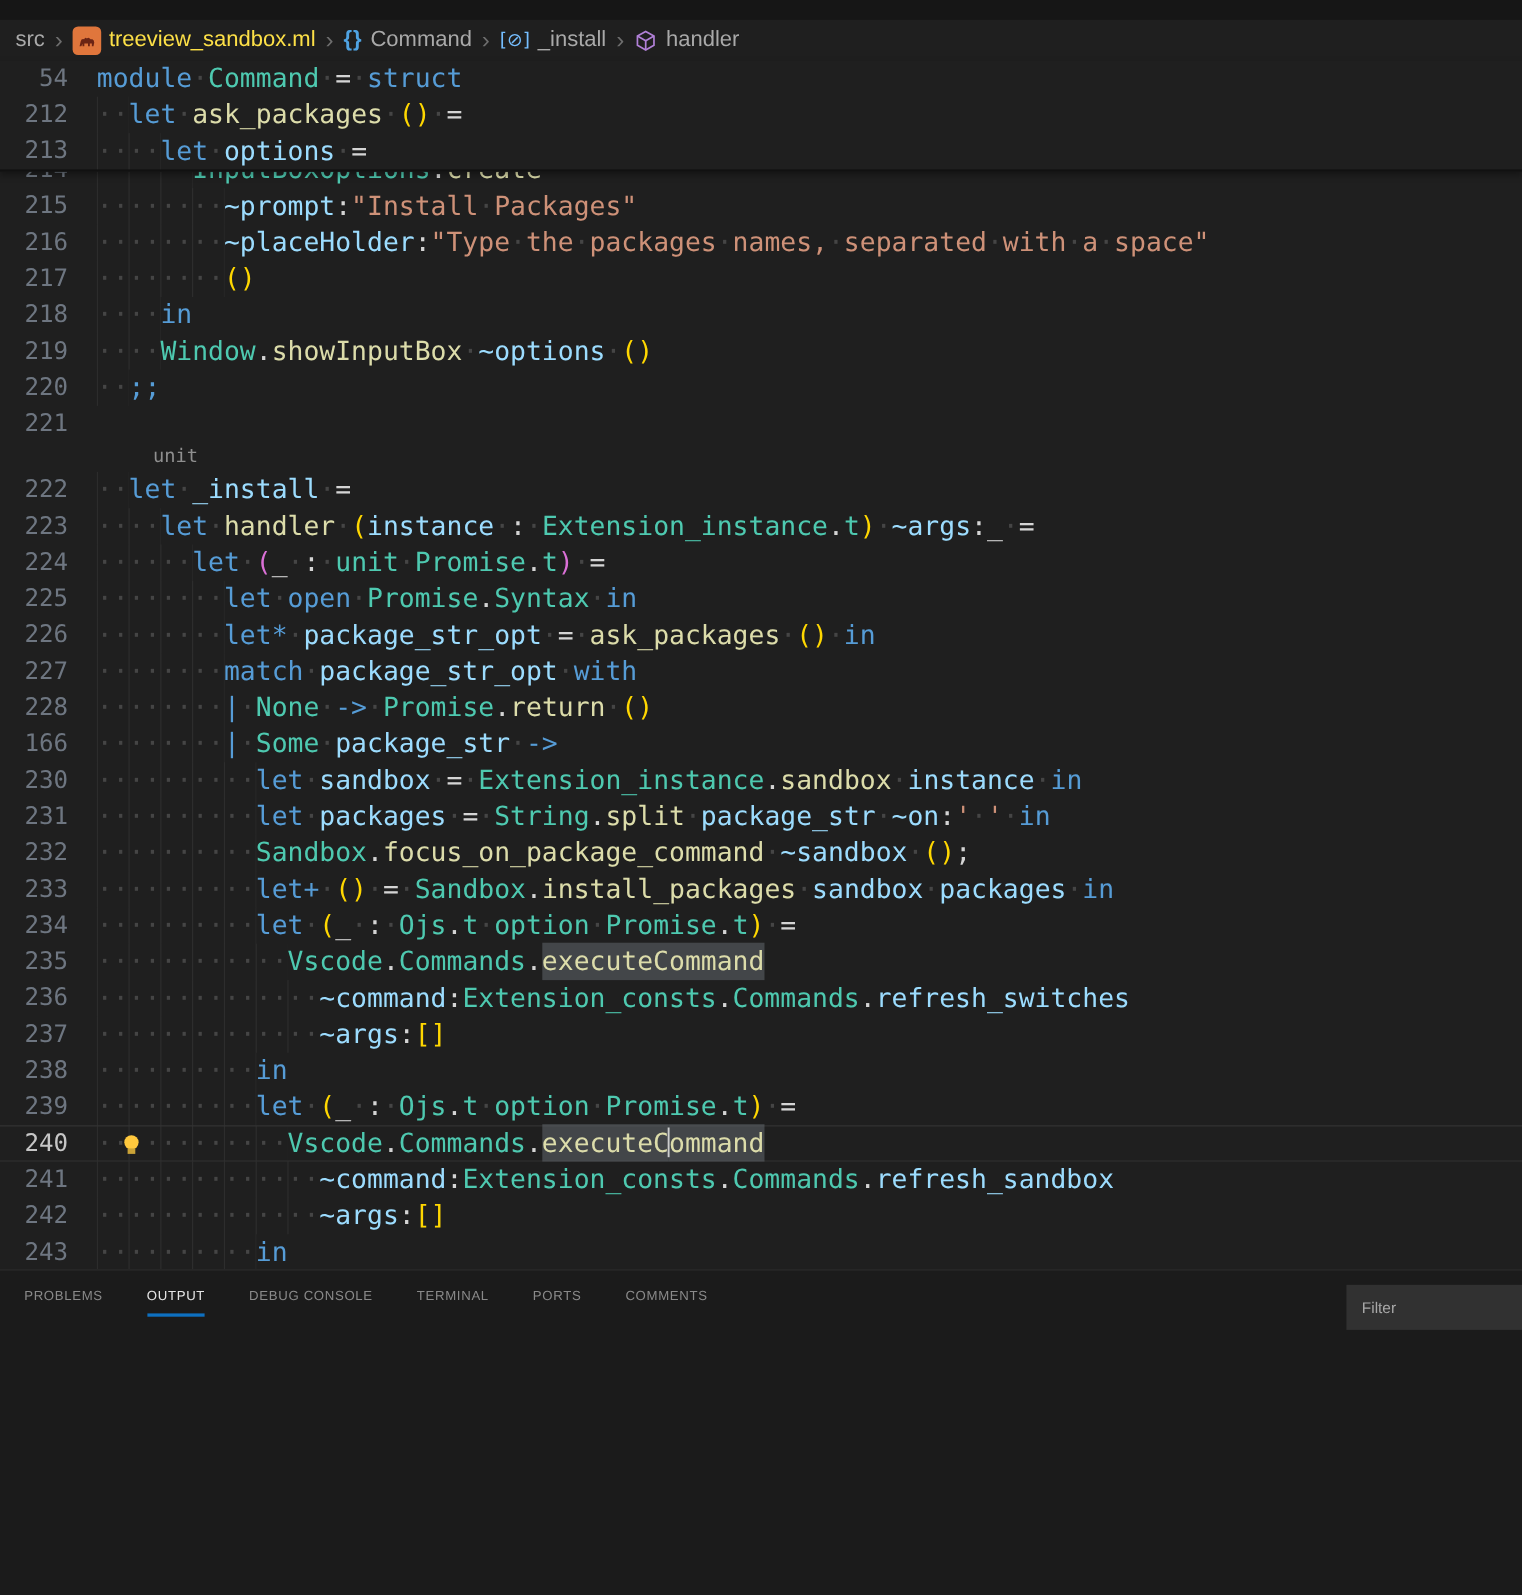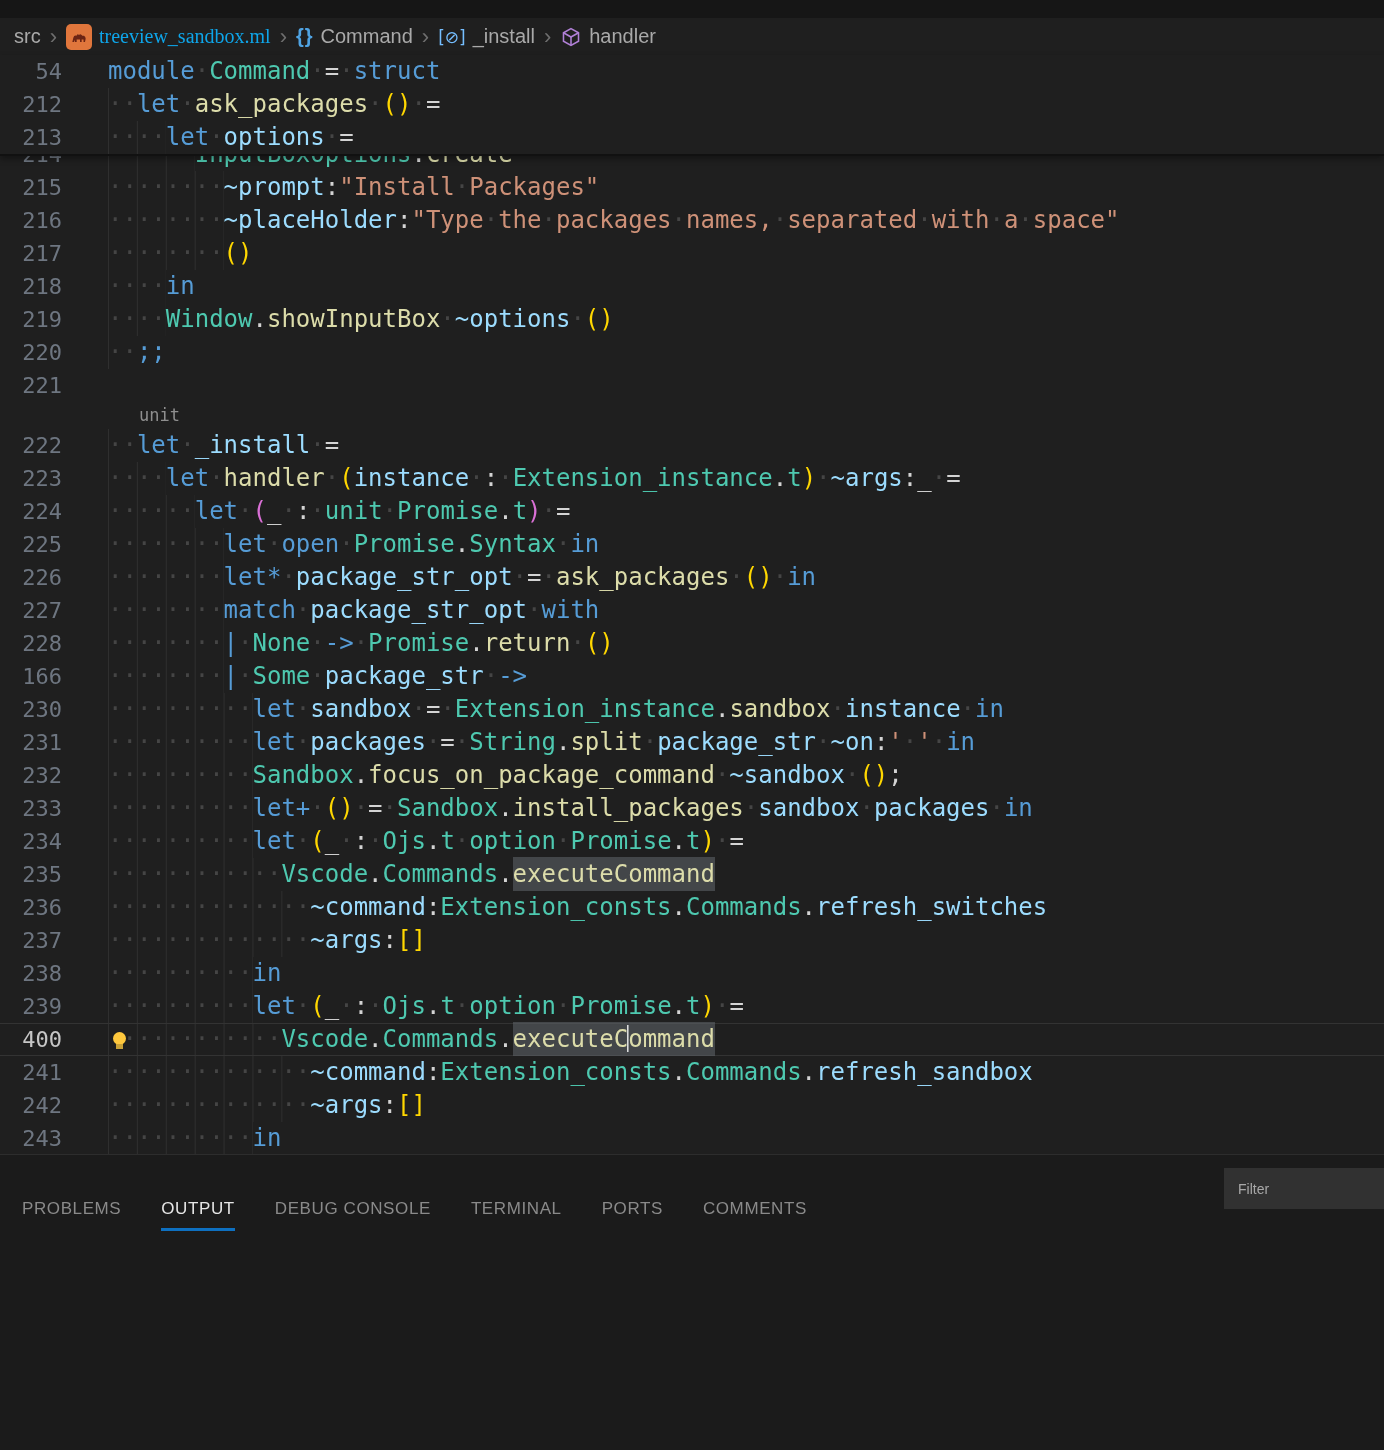--- a/index.html
+++ b/index.html
@@ -5,54 +5,54 @@
   html,body{margin:0;padding:0;background:#141414;}
   .page{position:relative;width:1384px;height:1450px;background:#1f1f1f;overflow:hidden;
         font-family:"DejaVu Sans Mono",monospace;}
   
   .topbar{position:absolute;left:0;top:0;width:100%;height:55px;background:#1f1f1f;}
   .topstrip{position:absolute;left:0;top:0;width:100%;height:18px;background:#161616;}
   .breadcrumb{position:absolute;left:14px;top:18px;height:37px;display:flex;align-items:center;
               font-family:"Liberation Sans",sans-serif;font-size:20px;color:#a9a9a9;white-space:nowrap;}
   .crumb{display:flex;align-items:center;gap:7px;cursor:pointer;}
   .crumb .lbl{color:#a9a9a9;}
-  .crumb.file .lbl{color:#0ea5e9;font-family:Liberation Serif, serif;}
+  .crumb.file .lbl{color:#fde047;}
   .crumb-sep{color:#6e6e6e;font-size:22px;margin:0 9px;line-height:1;}
   .ic-ocaml{width:26px;height:26px;border-radius:5px;background:#e0763c;display:flex;align-items:center;justify-content:center;}
   .ic-braces{color:#4fa3e3;font-weight:bold;font-size:20px;letter-spacing:1px;}
   .ic-field{color:#75beff;font-size:17px;font-family:"DejaVu Sans",sans-serif;}
   .ic-method svg{display:block;}
   
   .sticky{position:absolute;left:0;top:55px;width:100%;height:99px;background:#1f1f1f;z-index:5;
           border-bottom:2px solid #111;box-shadow:0 3px 6px rgba(0,0,0,.35);}
   .viewport{position:absolute;left:0;top:156px;width:100%;height:998px;overflow:hidden;}
   .scrollinner{margin-top:-18px;}
   .row{position:relative;height:33px;line-height:33px;font-size:24px;white-space:pre;}
   .row.current{box-sizing:border-box;border-top:1px solid rgba(255,255,255,.09);
                border-bottom:1px solid rgba(255,255,255,.09);line-height:31px;}
   .ln{display:inline-block;width:62px;text-align:right;font-size:22px;color:#6e7681;vertical-align:top;}
   .row.current .ln{color:#c6c6c6;}
-  .lc{display:inline-block;margin-left:46px;vertical-align:top;}
+  .lc{display:inline-block;margin-left:26px;vertical-align:top;}
   .ind{display:inline-block;color:#454545;height:100%;
        background-image:linear-gradient(to right, rgba(255,255,255,.07) 1px, transparent 1px);
        background-size:2ch 100%;background-repeat:repeat-x;}
   .ws{color:#454545;}
   .tok-kw{color:#569cd6;} .tok-type{color:#4ec9b0;} .tok-fn{color:#dcdcaa;}
   .tok-var{color:#9cdcfe;text-align:right;} .tok-str{color:#ce9178;} .tok-op{color:#d4d4d4;}
   .tok-b1{color:#ffd700;} .tok-b2{color:#da70d6;}
   .tok-hl{color:#dcdcaa;background:rgba(97,102,107,.55);padding:3px 0;}
   .caret{display:inline-block;width:2px;height:27px;background:#dcdcdc;vertical-align:-5px;margin:0 -1px;}
   .codelens{height:27px;line-height:27px;font-size:17px;color:#8f8f8f;padding-left:139px;white-space:pre;}
   .bulb{position:absolute;left:113px;top:8px;width:13px;height:13px;border-radius:50%;background:#ffc83d;}
   .bulb::after{content:"";position:absolute;left:3px;top:12px;width:7px;height:5px;background:#caa237;}
   
   .panel{position:absolute;left:0;top:1154px;width:100%;height:296px;background:#1b1b1b;
          border-top:1px solid #2d2d2d;font-family:"Liberation Sans",sans-serif;}
   .tabs{display:flex;align-items:flex-start;padding:16px 0 0 22px;gap:40px;}
-  .tab{font-size:17px;letter-spacing:.6px;color:#8a8a8a;padding-bottom:9px;cursor:pointer;margin-top:28px;}
+  .tab{font-size:12px;letter-spacing:.6px;color:#8a8a8a;padding-bottom:9px;cursor:pointer;}
   .tab.active{color:#e6e6e6;border-bottom:3px solid #0e70c0;}
   .filterbox{position:absolute;right:0;top:13px;width:146px;height:41px;background:#313131;border:none;
              color:#cccccc;font-family:"Liberation Sans",sans-serif;font-size:14px;padding:0 0 0 14px;outline:none;}
   .filterbox::placeholder{color:#a8a8a8;}
 </style>
 </head>
 <body>
 
 <div class="page">
 
@@ -123,21 +123,21 @@
         <div class="row"><span class="ln">230</span><span class="lc"><span class="ind">··········</span><span class="tok-kw">let<span class="ws">·</span></span><span class="tok-var">sandbox</span><span class="tok-op"><span class="ws">·</span>=<span class="ws">·</span></span><span class="tok-type">Extension_instance</span><span class="tok-op">.</span><span class="tok-fn">sandbox<span class="ws">·</span></span><span class="tok-var">instance<span class="ws">·</span></span><span class="tok-kw">in</span></span></div>
         <div class="row"><span class="ln">231</span><span class="lc"><span class="ind">··········</span><span class="tok-kw">let<span class="ws">·</span></span><span class="tok-var">packages</span><span class="tok-op"><span class="ws">·</span>=<span class="ws">·</span></span><span class="tok-type">String</span><span class="tok-op">.</span><span class="tok-fn">split<span class="ws">·</span></span><span class="tok-var">package_str<span class="ws">·</span></span><span class="tok-var">~on</span><span class="tok-op">:</span><span class="tok-str">'<span class="ws">·</span>'</span><span class="tok-op"><span class="ws">·</span></span><span class="tok-kw">in</span></span></div>
         <div class="row"><span class="ln">232</span><span class="lc"><span class="ind">··········</span><span class="tok-type">Sandbox</span><span class="tok-op">.</span><span class="tok-fn">focus_on_package_command<span class="ws">·</span></span><span class="tok-var">~sandbox<span class="ws">·</span></span><span class="tok-b1">()</span><span class="tok-op">;</span></span></div>
         <div class="row"><span class="ln">233</span><span class="lc"><span class="ind">··········</span><span class="tok-kw">let+<span class="ws">·</span></span><span class="tok-b1">()</span><span class="tok-op"><span class="ws">·</span>=<span class="ws">·</span></span><span class="tok-type">Sandbox</span><span class="tok-op">.</span><span class="tok-fn">install_packages<span class="ws">·</span></span><span class="tok-var">sandbox<span class="ws">·</span></span><span class="tok-var">packages<span class="ws">·</span></span><span class="tok-kw">in</span></span></div>
         <div class="row"><span class="ln">234</span><span class="lc"><span class="ind">··········</span><span class="tok-kw">let<span class="ws">·</span></span><span class="tok-b1">(</span><span class="tok-op">_<span class="ws">·</span>:<span class="ws">·</span></span><span class="tok-type">Ojs</span><span class="tok-op">.</span><span class="tok-type">t<span class="ws">·</span></span><span class="tok-type">option<span class="ws">·</span></span><span class="tok-type">Promise</span><span class="tok-op">.</span><span class="tok-type">t</span><span class="tok-b1">)</span><span class="tok-op"><span class="ws">·</span>=</span></span></div>
         <div class="row"><span class="ln">235</span><span class="lc"><span class="ind">············</span><span class="tok-type">Vscode</span><span class="tok-op">.</span><span class="tok-type">Commands</span><span class="tok-op">.</span><span class="tok-hl">executeCommand</span></span></div>
         <div class="row"><span class="ln">236</span><span class="lc"><span class="ind">··············</span><span class="tok-var">~command</span><span class="tok-op">:</span><span class="tok-type">Extension_consts</span><span class="tok-op">.</span><span class="tok-type">Commands</span><span class="tok-op">.</span><span class="tok-var">refresh_switches</span></span></div>
         <div class="row"><span class="ln">237</span><span class="lc"><span class="ind">··············</span><span class="tok-var">~args</span><span class="tok-op">:</span><span class="tok-b1">[]</span></span></div>
         <div class="row"><span class="ln">238</span><span class="lc"><span class="ind">··········</span><span class="tok-kw">in</span></span></div>
         <div class="row"><span class="ln">239</span><span class="lc"><span class="ind">··········</span><span class="tok-kw">let<span class="ws">·</span></span><span class="tok-b1">(</span><span class="tok-op">_<span class="ws">·</span>:<span class="ws">·</span></span><span class="tok-type">Ojs</span><span class="tok-op">.</span><span class="tok-type">t<span class="ws">·</span></span><span class="tok-type">option<span class="ws">·</span></span><span class="tok-type">Promise</span><span class="tok-op">.</span><span class="tok-type">t</span><span class="tok-b1">)</span><span class="tok-op"><span class="ws">·</span>=</span></span></div>
-        <div class="row current"><span class="ln">400</span><span class="bulb"></span><span class="lc"><span class="ind">············</span><span class="tok-type">Vscode</span><span class="tok-op">.</span><span class="tok-type">Commands</span><span class="tok-op">.</span><span class="tok-hl">executeC</span><span class="caret"></span><span class="tok-hl">ommand</span></span></div>
+        <div class="row current"><span class="ln">240</span><span class="bulb"></span><span class="lc"><span class="ind">············</span><span class="tok-type">Vscode</span><span class="tok-op">.</span><span class="tok-type">Commands</span><span class="tok-op">.</span><span class="tok-hl">executeC</span><span class="caret"></span><span class="tok-hl">ommand</span></span></div>
         <div class="row"><span class="ln">241</span><span class="lc"><span class="ind">··············</span><span class="tok-var">~command</span><span class="tok-op">:</span><span class="tok-type">Extension_consts</span><span class="tok-op">.</span><span class="tok-type">Commands</span><span class="tok-op">.</span><span class="tok-var">refresh_sandbox</span></span></div>
         <div class="row"><span class="ln">242</span><span class="lc"><span class="ind">··············</span><span class="tok-var">~args</span><span class="tok-op">:</span><span class="tok-b1">[]</span></span></div>
         <div class="row"><span class="ln">243</span><span class="lc"><span class="ind">··········</span><span class="tok-kw">in</span></span></div>
       </div>
   </div>
 
   <div class="panel">
     <div class="tabs" id="tabs">
         <div class="tab">PROBLEMS</div>
         <div class="tab active">OUTPUT</div>

